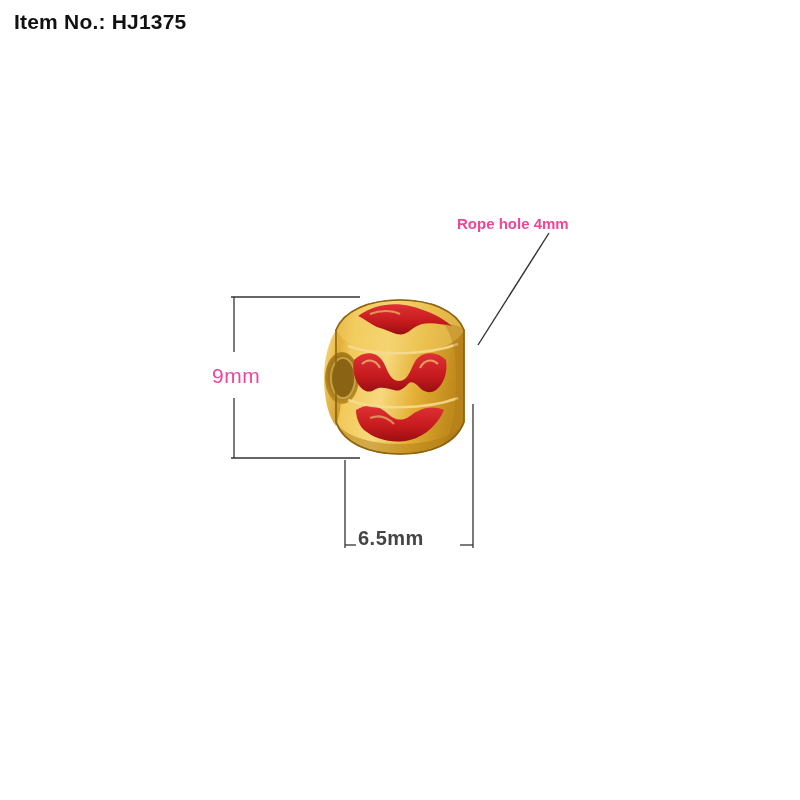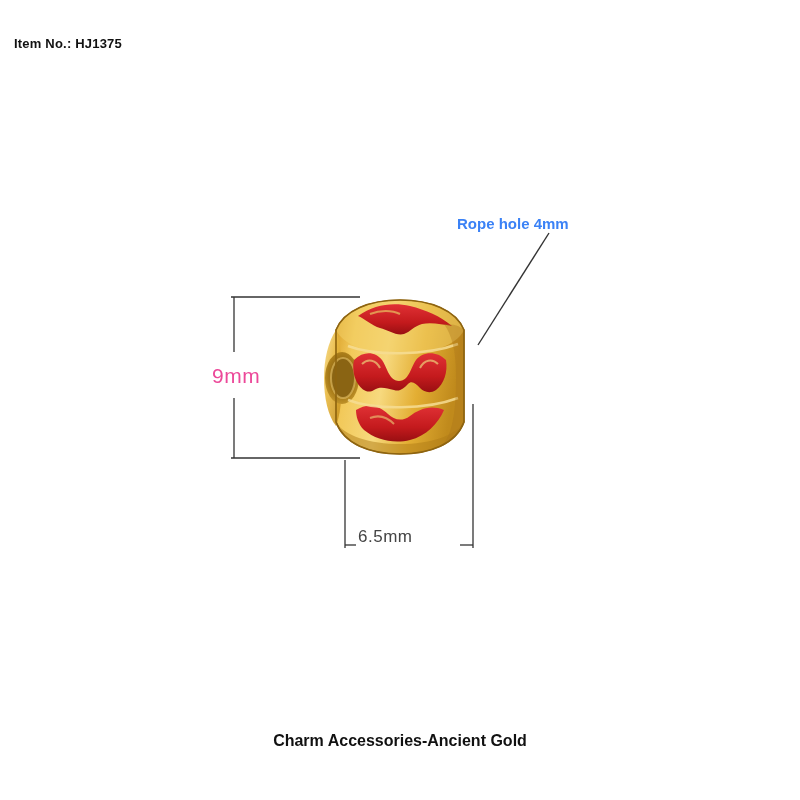--- a/index.html
+++ b/index.html
@@ -14,60 +14,61 @@
     position: relative;
     overflow: hidden;
   }
   .page {
     position: absolute;
     inset: 0;
   }
   .item-no {
     position: absolute;
     left: 14px;
-    top: 36px;
-    font-size: 13px;
+    top: 10px;
+    font-size: 21px;
     font-weight: bold;
     color: #111111;
     letter-spacing: 0.2px;
   }
   .caption {
     position: absolute;
     left: 0;
     right: 0;
     top: 732px;
     text-align: center;
     font-size: 16px;
     font-weight: bold;
     color: #111111;
   }
   .rope-label {
     position: absolute;
     left: 457px;
     top: 215px;
     font-size: 15px;
     font-weight: bold;
-    color: #3b82f6;
+    color: #ec4899;
     white-space: nowrap;
   }
   .dim-v-label {
     position: absolute;
     left: 212px;
     top: 364px;
     font-size: 21px;
     color: #ec4899;
     letter-spacing: 0.5px;
   }
   .dim-h-label {
     position: absolute;
     left: 358px;
     top: 527px;
-    font-size: 17px;
+    font-size: 20px;
     color: #444444;
     letter-spacing: 0.5px;
+    font-weight: bold;
   }
   svg.overlay {
     position: absolute;
     left: 0;
     top: 0;
     width: 800px;
     height: 800px;
   }
   .bead-wrap {
     position: absolute;
@@ -157,14 +158,13 @@
     <line x1="345" y1="545" x2="356" y2="545" stroke="#333333" stroke-width="1.3"></line>
     <line x1="460" y1="545" x2="473" y2="545" stroke="#333333" stroke-width="1.3"></line>
 
     <line x1="478" y1="345" x2="549" y2="233" stroke="#333333" stroke-width="1.4"></line>
   </svg>
 
   <div class="rope-label">Rope hole 4mm</div>
   <div class="dim-v-label">9mm</div>
   <div class="dim-h-label">6.5mm</div>
 
-  <div class="caption">Charm Accessories-Ancient Gold</div>
 </div>
 
 </body></html>

